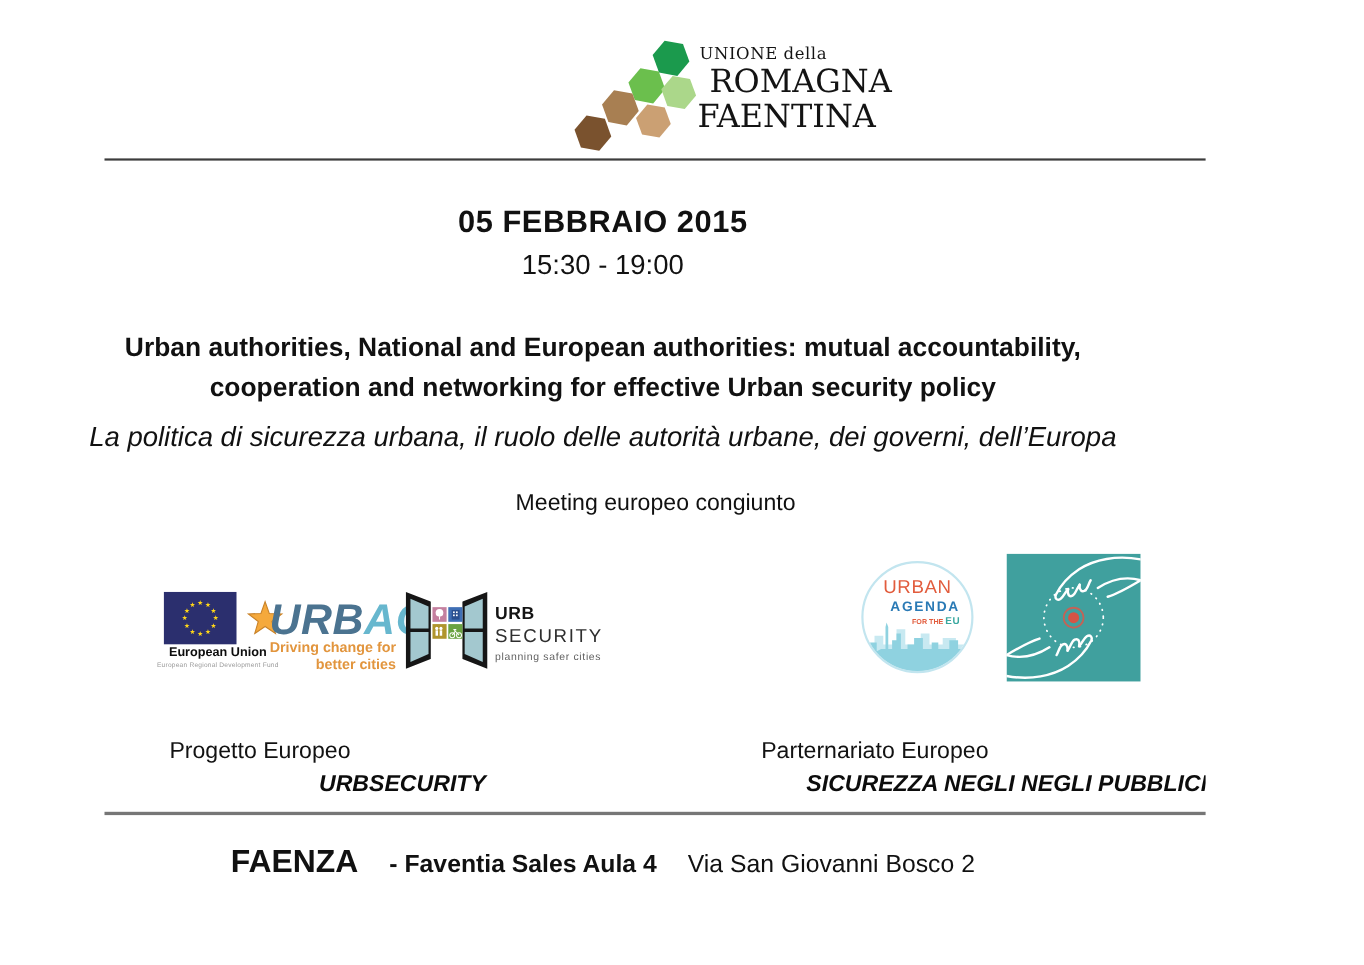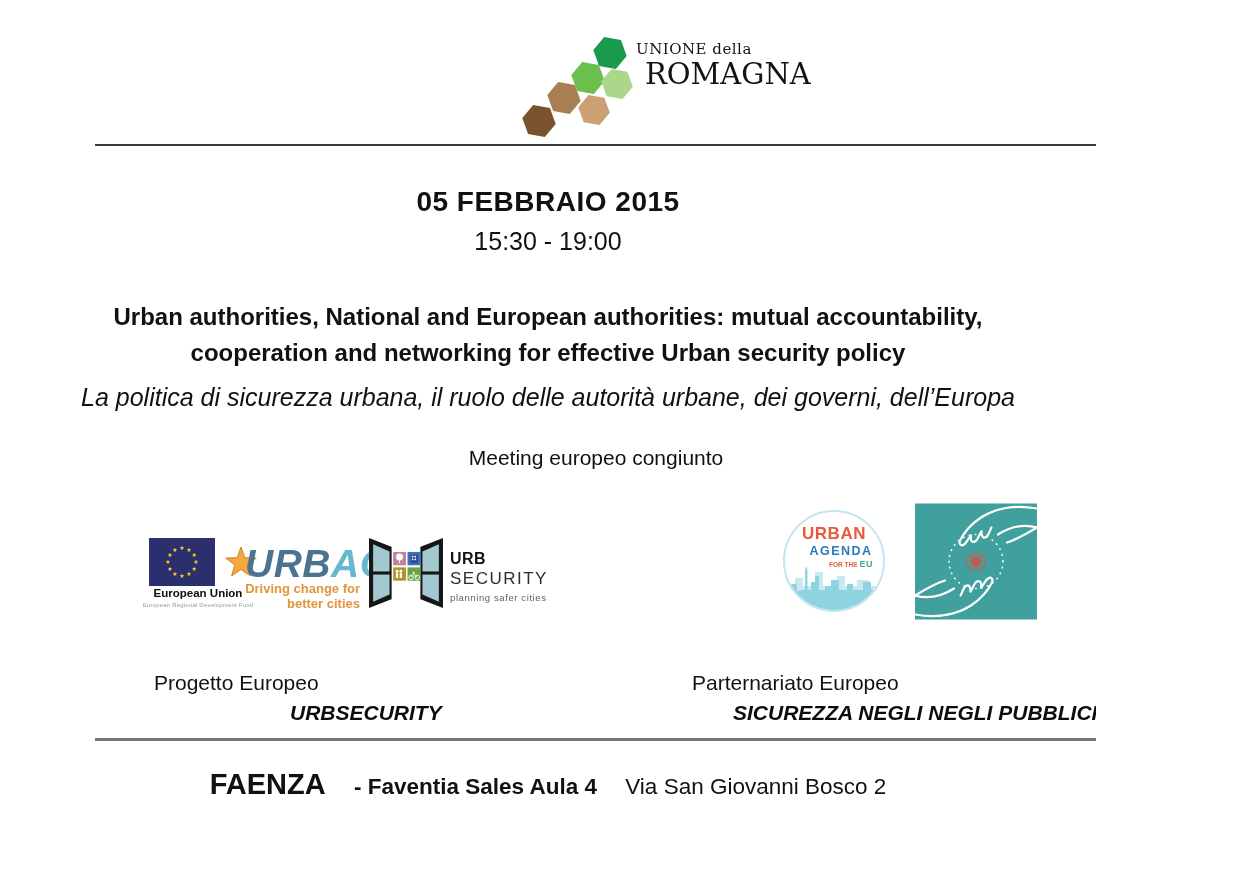--- a/index.html
+++ b/index.html
@@ -46,21 +46,21 @@
   .urbsec-text{left:450px;top:551px;line-height:1;}
   .urbsec-urb{font-size:16px;font-weight:bold;color:#141414;letter-spacing:.5px;}
   .urbsec-security{font-size:17px;font-weight:normal;color:#2e2e2e;letter-spacing:1.5px;margin-top:3px;}
   .urbsec-tagline{font-size:9.5px;color:#606060;letter-spacing:.6px;margin-top:6px;}
 
   
   .agenda{left:783px;top:510px;width:98px;height:98px;border-radius:50%;
           border:2px solid #c2e5ef;background:#fff;overflow:hidden;}
   .agenda-sky{position:absolute;left:0;bottom:0;width:98px;height:58px;}
   .agenda-text{position:absolute;top:13px;left:0;width:100%;text-align:center;line-height:1;}
-  .agenda-urban{font-size:17px;font-weight:bold;color:#e25c3d;letter-spacing:.5px;text-align:center;}
+  .agenda-urban{font-size:17px;font-weight:normal;color:#e25c3d;letter-spacing:.5px;text-align:center;}
   .agenda-agenda{font-size:12.5px;font-weight:bold;color:#2a7ab5;letter-spacing:1.5px;margin:3px 0 0 14px;}
   .agenda-forthe{font-size:6.5px;font-weight:bold;color:#e25c3d;margin:2px 0 0 34px;}
   .agenda-eu{font-size:9px;font-weight:bold;color:#3aa8a0;letter-spacing:.5px;}
 
   .hands{left:915px;top:503px;}
 
   .partner-label{font-size:21px;color:#121212;white-space:nowrap;margin-left:36px;}
   .partner-value{font-size:21px;font-weight:bold;font-style:italic;color:#0c0c0c;white-space:nowrap;}
   .pl-left{left:118px;top:671px;}
   .pv-left{left:290px;top:701px;}
@@ -80,20 +80,21 @@
     <svg width="118" height="112" viewBox="0 0 118 112">
       <polygon points="108.7,26 97.8,39 81.1,36 75.3,20 86.2,7 102.9,10" fill="#1b9a4d"></polygon>
       <polygon points="86.7,51 75.8,64 59.1,61 53.3,45 64.2,32 80.9,35" fill="#6bbf4d"></polygon>
       <polygon points="114.8,56.8 104.5,69 88.7,66.3 83.2,51.2 93.5,39 109.3,41.8" fill="#abd78a"></polygon>
       <polygon points="62.7,71 51.8,84 35.1,81 29.3,65 40.2,52 56.9,55" fill="#a87f52"></polygon>
       <polygon points="91.8,82.8 81.5,95 65.7,92.3 60.2,77.2 70.5,65 86.3,67.8" fill="#cba073"></polygon>
       <polygon points="37.7,94 26.8,107 10.1,104 4.3,88 15.2,75 31.9,78" fill="#7a522e"></polygon>
     </svg>
     <div class="org-text org-l1">UNIONE della</div>
     <div class="org-text org-l2">ROMAGNA</div>
+    <div class="org-text org-l3">FAENTINA</div>
   </div>
 
   <div class="abs rule-top"></div>
 
   <div class="abs center date">05 FEBBRAIO 2015</div>
   <div class="abs center time">15:30 - 19:00</div>
 
   <div class="abs center title-en">
     <span>Urban authorities, National and European authorities: mutual accountability,</span>
     <span>cooperation and networking for effective Urban security policy</span>

